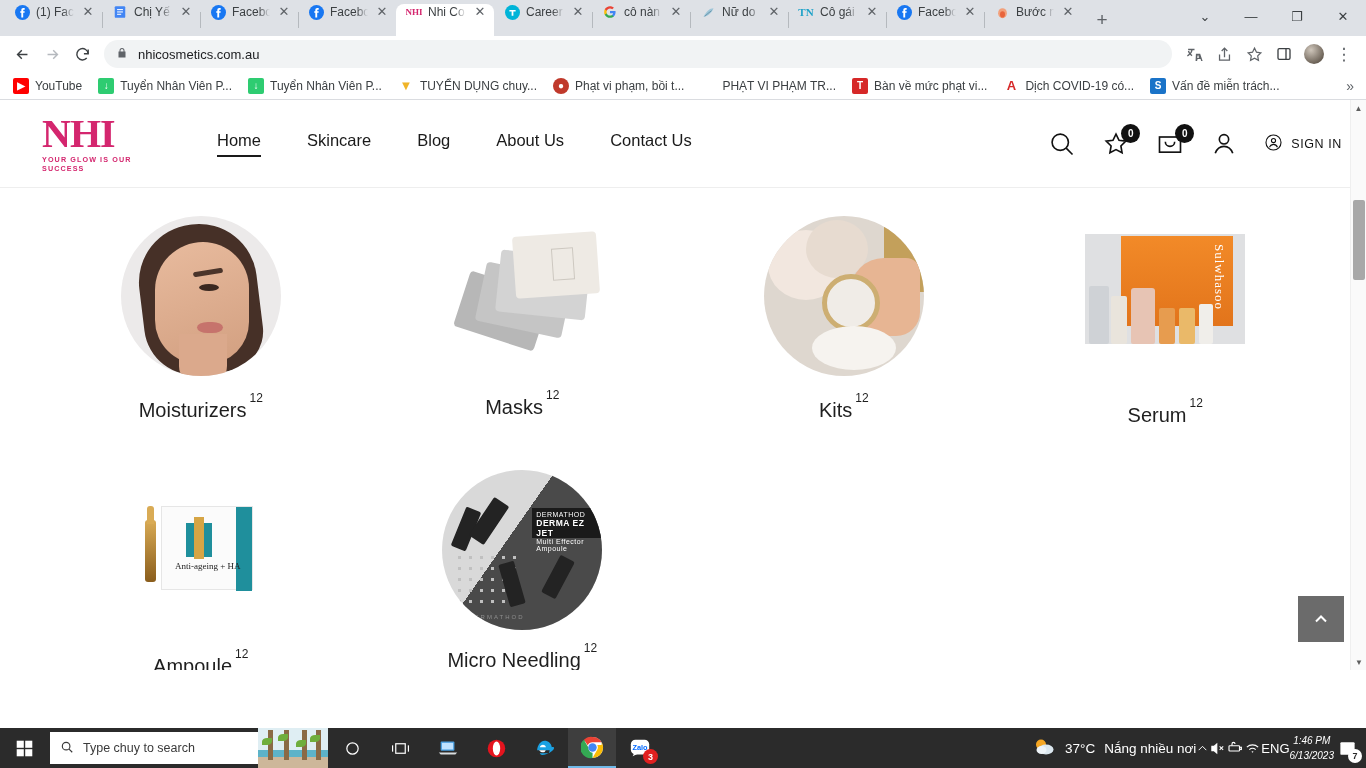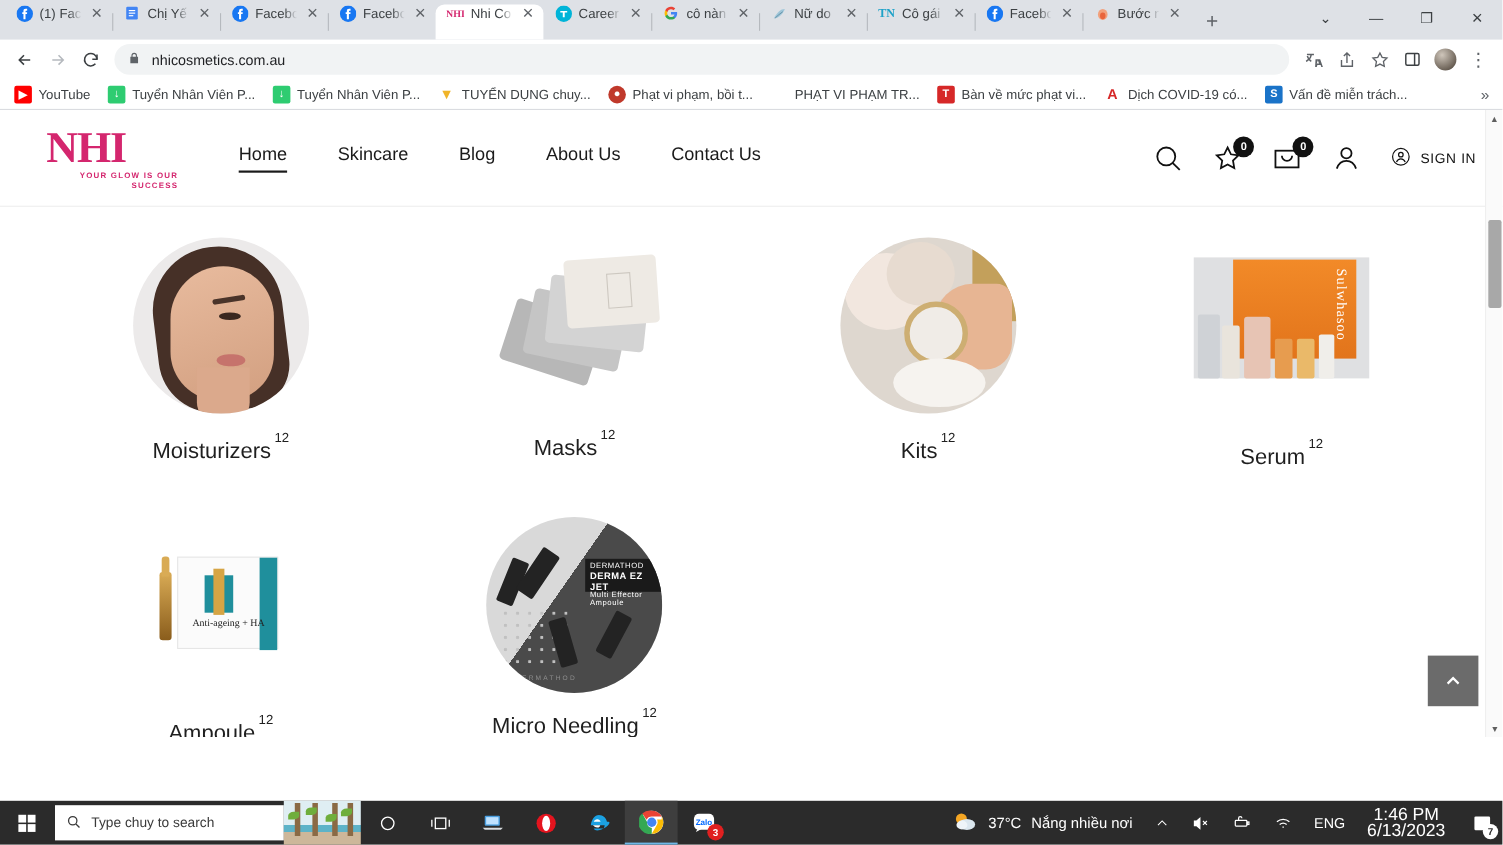--- a/index.html
+++ b/index.html
@@ -101,21 +101,20 @@
     padding: 0 24px 0 42px; border-bottom: 1px solid #eeeeee;
   }
   .logo { width: 120px; flex-shrink: 0; }
   .logo-mark {
     font-family: "Liberation Serif", serif; font-size: 40px; font-weight: bold;
     color: #d4266e; letter-spacing: -1px; line-height: 38px; position: relative;
   }
   .logo-tag {
     font-size: 7.2px; letter-spacing: 1.1px; color:#d4266e; font-weight: bold;
     margin-top: 2px;
-    text-align: right;
   }
   .site-nav { display:flex; gap: 46px; margin-left: 55px; }
   .nav-link {
     font-size: 16.5px; color: #1a1a1a; padding-bottom: 5px;
     border-bottom: 2px solid transparent;
   }
   .nav-link.active { border-bottom-color: #1a1a1a; }
   .header-actions {
     margin-left: auto; display:flex; align-items:center; gap: 26px;
   }
@@ -326,25 +325,25 @@
     width: 48px; height: 40px; display:flex; align-items:center;
     justify-content:center; position:relative;
   }
   .tb-app.active { background:#3e3e3e; border-bottom:2px solid #6fb9e8; }
   .tb-badge {
     position:absolute; right:6px; bottom:4px; width:15px; height:15px;
     background:#e02020; border-radius:50%; font-size:9px; color:#fff;
     display:flex; align-items:center; justify-content:center; font-weight:bold;
   }
   .tray {
-    margin-left:auto; display:flex; align-items:center; gap:20px;
+    margin-left:auto; display:flex; align-items:center; gap:0;
     padding-right: 6px; font-size: 12px;
   }
   .weather { display:flex; align-items:center; gap:9px; font-size:13.5px; }
-  .clock { text-align:center; line-height:15px; font-size:16px; }
+  .clock { text-align:center; line-height:15px; font-size:10px;font-style:italic; }
   .tray-ico { display:flex; align-items:center; justify-content:center; }
   .notif { position:relative; width:26px; height:30px; display:flex; align-items:center; justify-content:center; }
   .notif .nb {
     position:absolute; right:-2px; bottom:0px; width:14px; height:14px;
     background:#fff; color:#2b2b2b; border-radius:50%; font-size:9px;
     display:flex; align-items:center; justify-content:center; font-weight:bold;
   }
 </style>
 </head>
 <body>

